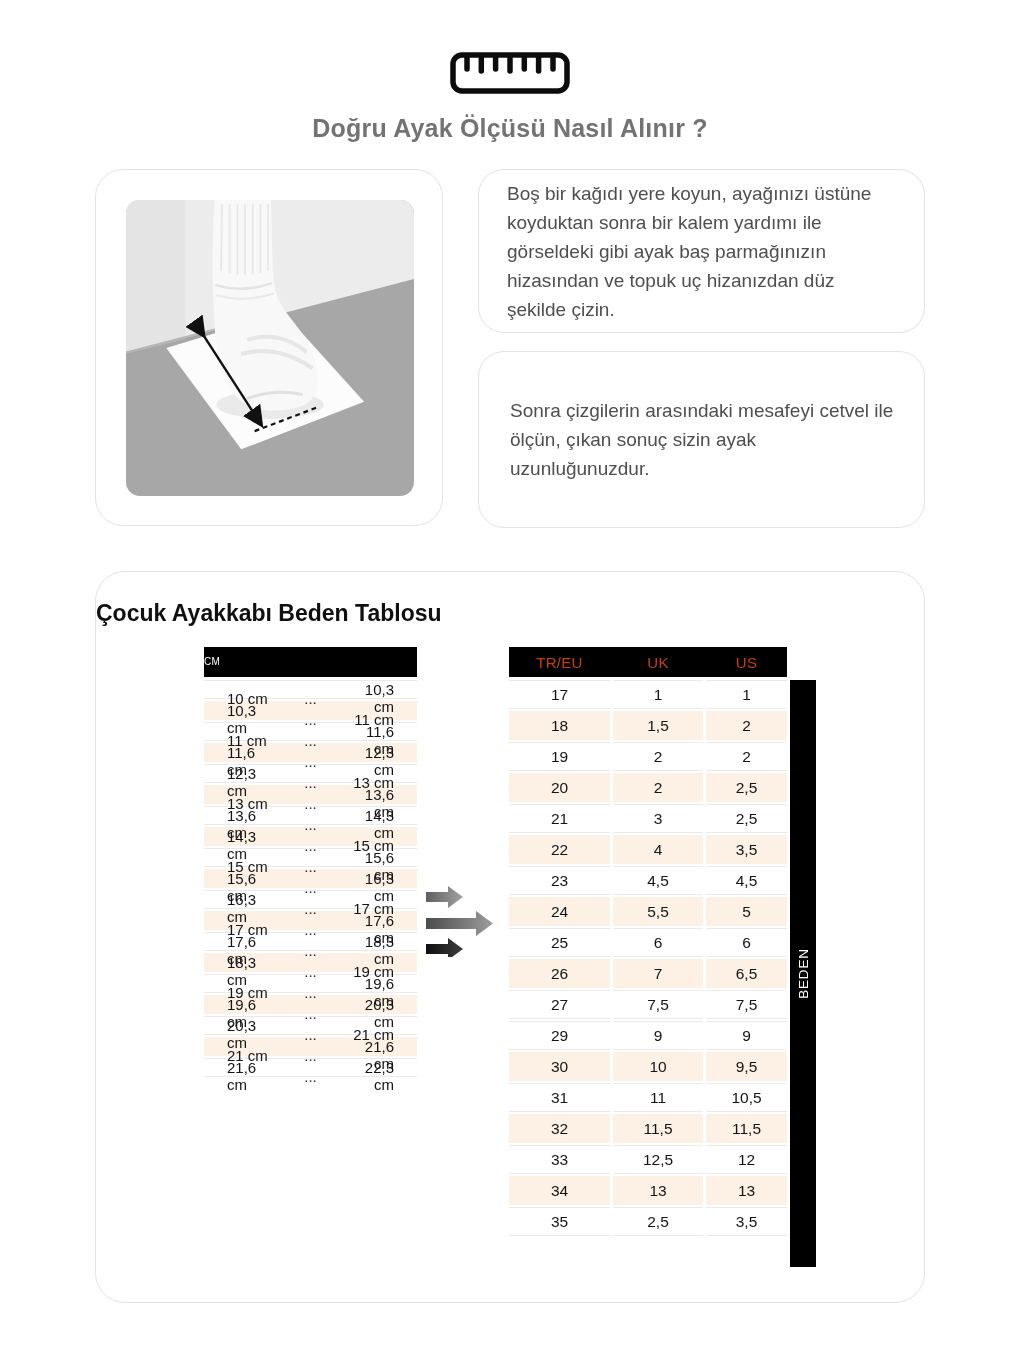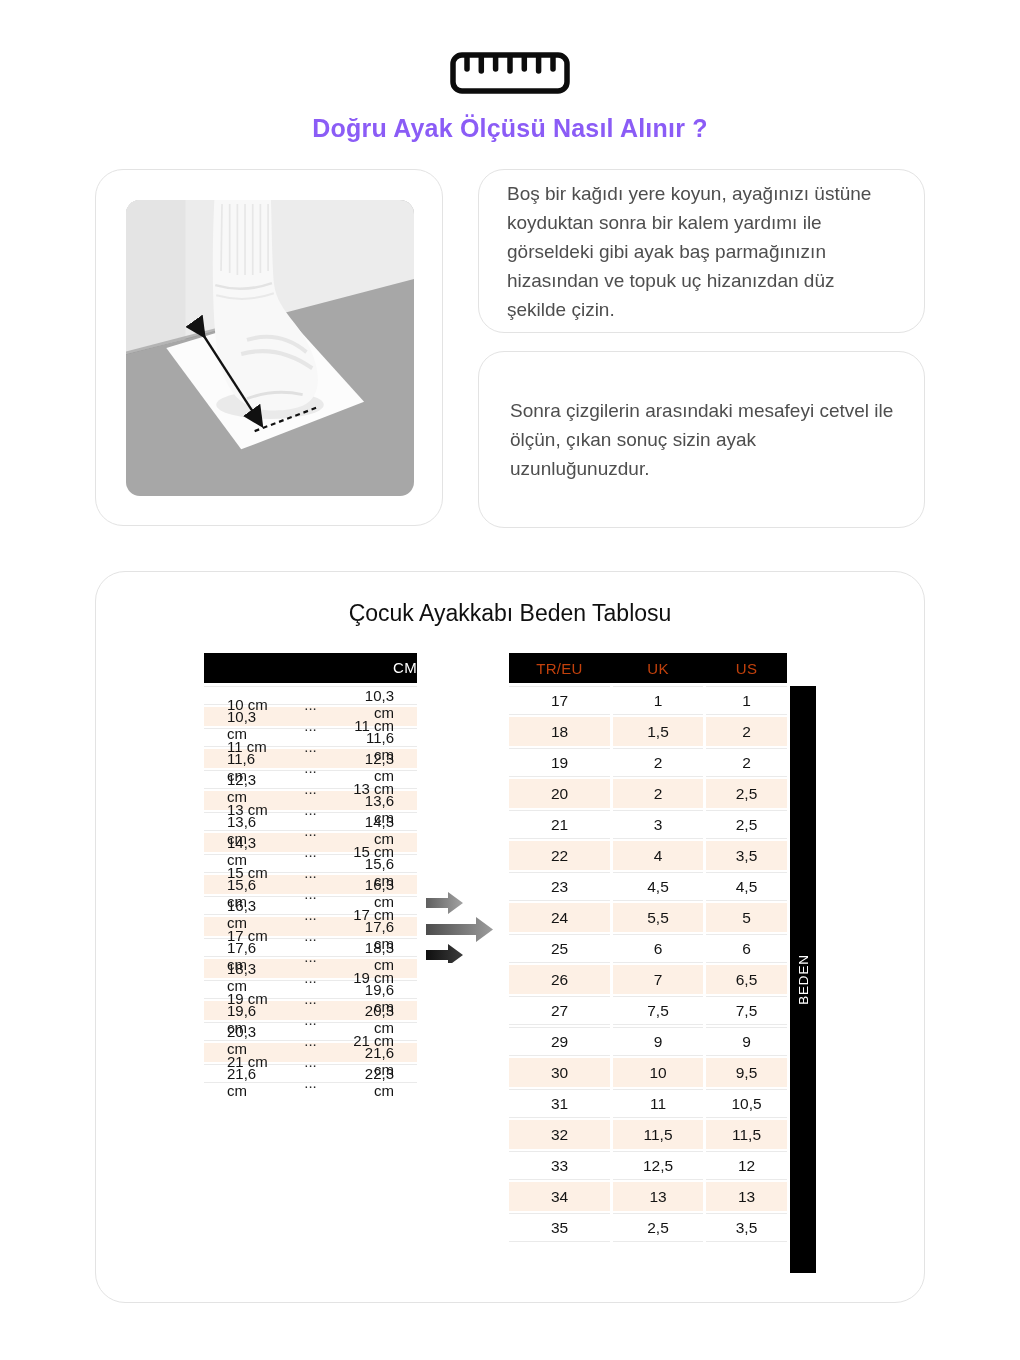--- a/index.html
+++ b/index.html
@@ -4,21 +4,21 @@
 <style>
   * { margin:0; padding:0; box-sizing:border-box; }
   html,body { background:#ffffff; }
   body {
     width:1020px; height:1360px;
     font-family:"Liberation Sans", sans-serif;
     color:#111; overflow:hidden;
   }
   .icon-wrap { text-align:center; padding-top:52px; }
   .page-title {
-    text-align:center; font-size:25px; font-weight:700; color:#8b5cf6;
+    text-align:center; font-size:25px; font-weight:700; color:#737373;
     margin-top:16px; letter-spacing:.2px;
   }
   .top-row {
     display:flex; margin:26px 95px 0 95px; gap:35px;
   }
   .photo-card {
     width:348px; height:357px; flex:0 0 348px;
     border:1px solid #e3e3e3; border-radius:28px;
     padding:30px; background:#fff;
   }
@@ -34,30 +34,30 @@
   }
   .text-card.first { height:164px; margin-bottom:18px;align-items:center; }
   .text-card.second { height:177px;padding-left:31px; }
 
   .chart-card {
     margin:43px 95px 0 95px; width:830px; height:732px;
     border:1px solid #e3e3e3; border-radius:30px; background:#fff;
     padding-top:28px;
   }
   .chart-title {
-    text-align:center; font-size:23px; font-weight:400; color:#101010;
-    margin-bottom:26px;
+    font-size:23px; font-weight:700; color:#101010;
+    margin-bottom:20px;
   }
   .tables-row { display:flex; justify-content:center; align-items:flex-start; }
 
   
   .cm-table { width:213px; }
   .head-bar {
     background:#000; color:#fff; height:30px; line-height:30px;
-    font-size:15px; font-weight:500; text-align:right; margin-bottom:3px;
+    font-size:10px; font-weight:500; text-align:left; margin-bottom:3px;
     letter-spacing:.3px;
   }
   .t-row {
     height:19px; margin-bottom:2px; display:grid;
     grid-template-columns:1fr 34px 1fr; align-items:center;
     font-size:15px; color:#141414; background:#fff;
     border-top:1px solid #eaeaea; border-bottom:1px solid #eaeaea;gap:16px;
   }
   .t-row .min { text-align:left; padding-left:23px; }
   .t-row .dots { text-align:center; color:#2a2a2a; }

